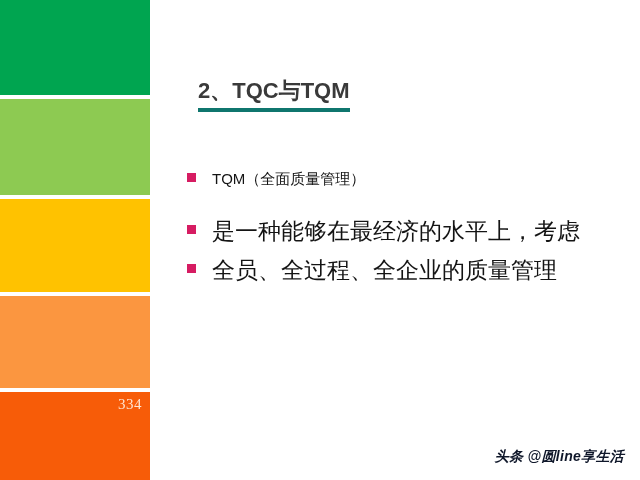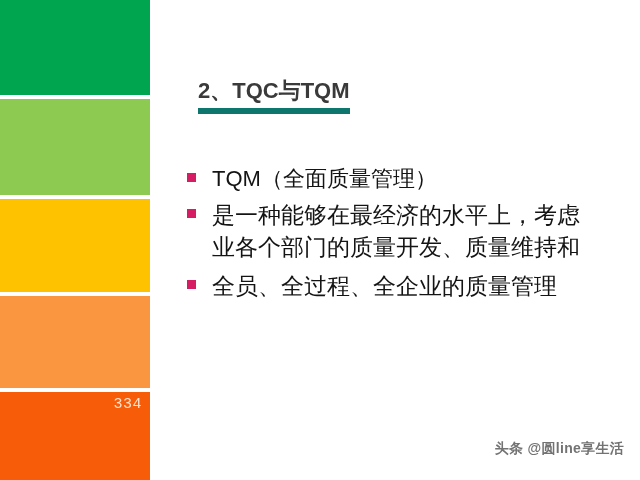--- a/index.html
+++ b/index.html
@@ -45,21 +45,21 @@
 
   #page-number {
     position: absolute;
     left: 0;
     top: 396px;
     width: 142px;
     text-align: right;
     font-size: 15px;
     letter-spacing: 0.5px;
     color: #ffe3cf;
-    font-family: Liberation Mono, monospace;
+    font-family: Liberation Serif, serif;
   }
 
   
   #content {
     position: absolute;
     left: 150px;
     top: 0;
     width: 490px;
     height: 480px;
   }
@@ -68,21 +68,21 @@
     position: absolute;
     left: 48px;
     top: 76px;
   }
   #slide-title {
     display: inline-block;
     font-size: 22px;
     font-weight: bold;
     color: #3a3a3a;
     letter-spacing: 0px;
-    border-bottom: 6px solid #0f766e;
+    border-bottom: 4px solid #0f766e;
     padding-bottom: 2px;
     white-space: nowrap;
     font-family: "Liberation Sans", "DejaVu Sans", sans-serif;
   }
 
   #bullets {
     position: absolute;
     left: 30px;
     top: 163px;
     width: 450px;
@@ -101,39 +101,40 @@
     height: 9px;
     background: #D61C62;
   }
   .bullet .btext {
     font-size: 23px;
     line-height: 32px;
     color: #141414;
     letter-spacing: 0px;
     font-family: "Liberation Sans", "DejaVu Sans", sans-serif;
   }
-  .bullet.b1 .btext { font-size: 22px; }
-  .bullet.b2 { margin-top: 4px; }
+  .bullet.b1 .btext { font-size: 15px; }
+  .bullet.b2 { margin-top: 20px; }
   .bullet.b2 .btext { font-size: 23px; line-height: 32px; }
   .bullet.b3 { margin-top: 7px; }
   .bullet.b3 .btext { font-size: 23px; }
 
   .bullet.b2 .line { display: block; white-space: nowrap; }
 
   
   #watermark {
     position: absolute;
     right: 16px;
-    bottom: 22px;
+    bottom: 14px;
     font-size: 14px;
-    color: #737373;
+    color: #0f172a;
     font-weight: bold;
     letter-spacing: 0.3px;
     white-space: nowrap;
     font-family: "Liberation Sans", "DejaVu Sans", sans-serif;
+    font-style: italic;
   }
 </style>
 </head>
 <body>
 
 <div id="slide">
 
   <div id="stripes">
     <div class="stripe s0" style="background: rgb(0, 165, 80);"></div>
     <div class="stripe s1" style="background: rgb(141, 202, 82);"></div>
@@ -153,21 +154,20 @@
 
       <div class="bullet b1">
         <span class="marker" style="background: rgb(214, 28, 98);"></span>
         <span class="btext">TQM（全面质量管理）</span>
       </div>
 
       <div class="bullet b2">
         <span class="marker" style="background: rgb(214, 28, 98);"></span>
         <span class="btext">
           <span class="line">是一种能够在最经济的水平上，考虑</span>
-          <span class="line">业各个部门的质量开发、质量维持和</span>
         </span>
       </div>
 
       <div class="bullet b3">
         <span class="marker" style="background: rgb(214, 28, 98);"></span>
         <span class="btext">全员、全过程、全企业的质量管理</span>
       </div>
 
     </div>
 

